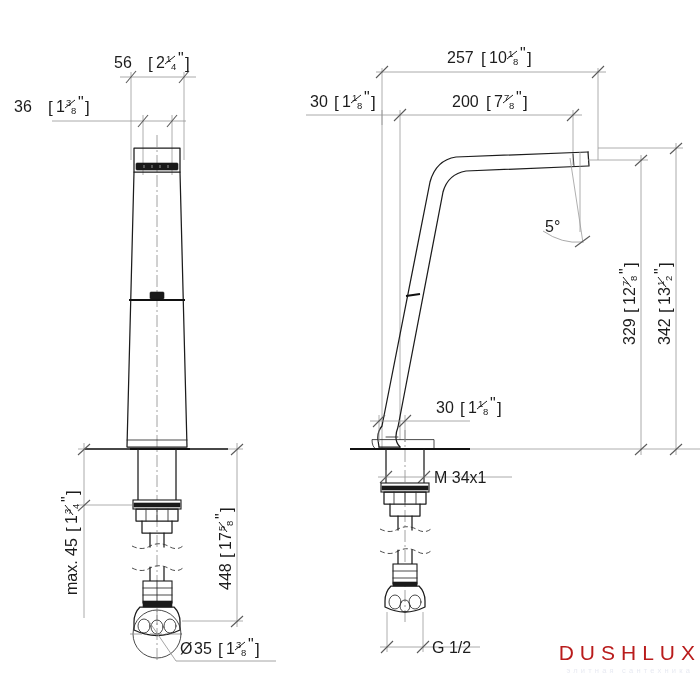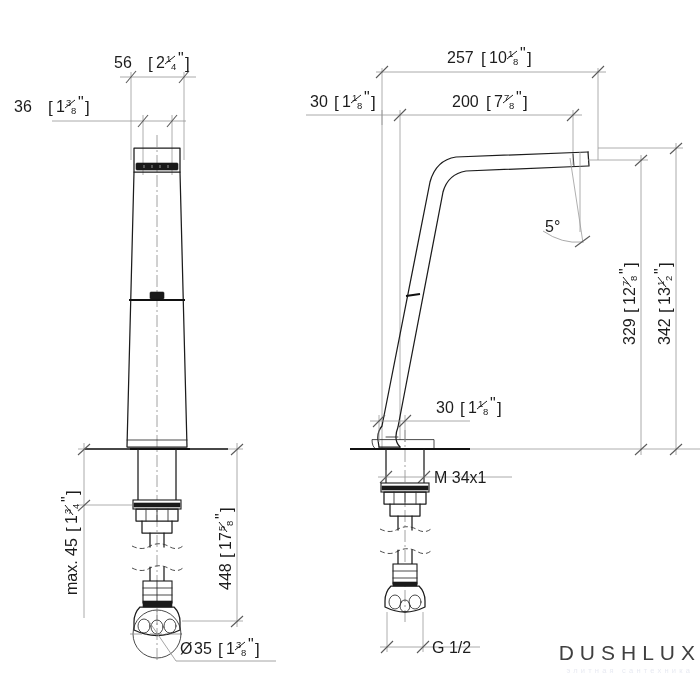--- a/index.html
+++ b/index.html
@@ -113,21 +113,21 @@
     right: 18px;
     bottom: 26px;
     text-align: center;
     user-select: none;
     pointer-events: none;
   }
   #watermark .wm-main {
     font-family: "Liberation Sans", sans-serif;
     font-size: 21px;
     letter-spacing: 6px;
-    color: #404040;
+    color: #b91c1c;
     line-height: 1;
   }
   #watermark .wm-sub {
     font-family: "Liberation Sans", sans-serif;
     font-size: 7.5px;
     letter-spacing: 3.2px;
     color: #e8eaf2;
     margin-top: 4px;
     line-height: 1;
   }

